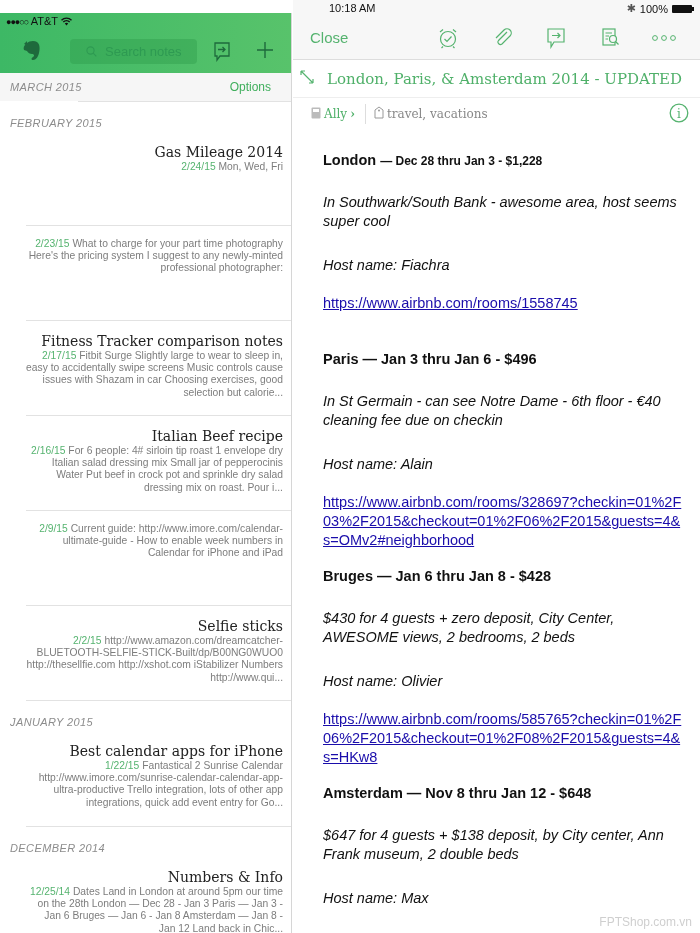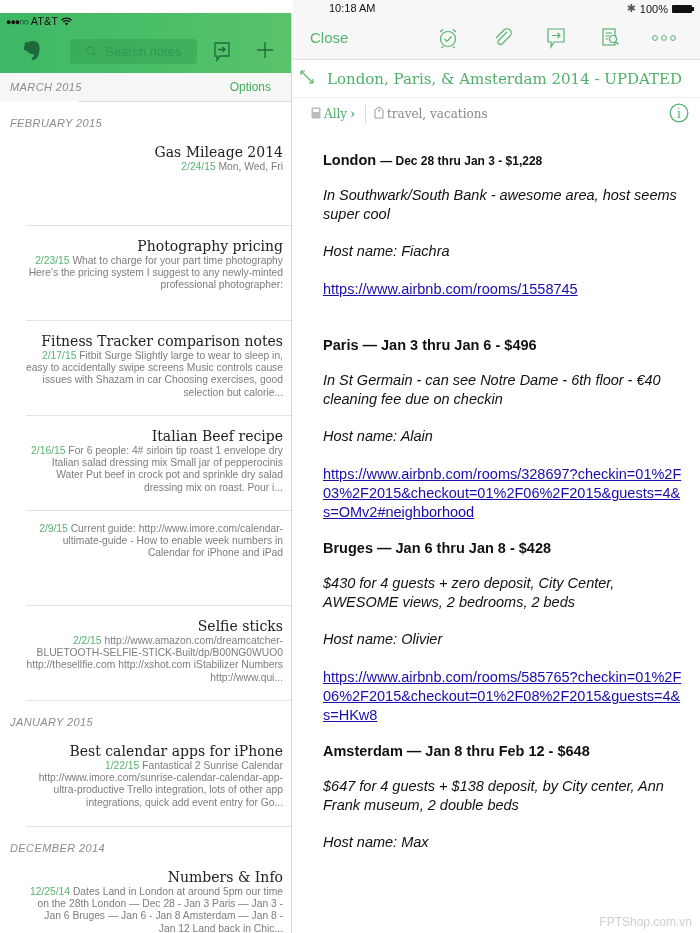--- a/index.html
+++ b/index.html
@@ -36,21 +36,21 @@
   .tb-icon { position: absolute; top: 27px; width: 22px; height: 22px; }
   .note-title-row { height: 38px; display: flex; align-items: center; padding-left: 6px; border-bottom: 1px solid #eee; margin: 0; }
   .note-main-title { font-family: "DejaVu Serif", serif; font-size: 15px; color: #4fb069; margin-left: 12px; white-space: nowrap; }
   .meta-row { height: 32px; display: flex; align-items: center; padding-left: 18px; position: relative; margin-left: 0; }
   .meta-nb { display: flex; align-items: center; gap: 3px; font-family: "DejaVu Serif", serif; font-size: 12px; color: #4fb069; padding-right: 10px; border-right: 1px solid #ddd; height: 20px; }
   .meta-tags { display: flex; align-items: center; gap: 3px; font-family: "DejaVu Serif", serif; font-size: 12px; color: #888; padding-left: 8px; }
   .info-icon { position: absolute; right: 11px; top: 5px; width: 20px; height: 20px; }
   .body { padding: 0 18px 0 30px; font-family: "Liberation Sans", sans-serif; color: #111; }
   .h { font-weight: bold; font-size: 14.5px; margin-top: 18px; }
   .h .sub { font-size: 12px; }
-  .p { font-style: italic; font-size: 14.5px; line-height: 19px; margin-top: 18px; }
+  .p { font-style: italic; font-size: 14.5px; line-height: 19px; margin-top: 25px; }
   .lnk { font-size: 14.5px; line-height: 19px; color: #1a0dab; text-decoration: underline; margin-top: 19px; word-break: break-all; display: block; }
   .watermark { position: absolute; right: 8px; bottom: 4px; font-size: 12px; color: #cfcfcf; font-family: "Liberation Sans", sans-serif; }
 </style>
 </head>
 <body>
 
 <div class="left">
   <div class="left-header">
     <div class="status-left">
       <span class="dots">●●●○○</span>
@@ -96,21 +96,20 @@
 
   <div class="month">
       <span class="sec-label">FEBRUARY 2015</span>
     </div>
 
   <div class="note first" style="height:93px">
     <div class="note-title">Gas Mileage 2014</div>
     <div class="note-snippet"><span class="note-date">2/24/15</span> <span>Mon, Wed, Fri</span></div>
   </div>
   <div class="note">
-    <div class="note-title">Photography pricing</div>
     <div class="note-snippet"><span class="note-date">2/23/15</span> <span>What to charge for your part time photography Here's the pricing system I suggest to any newly-minted professional photographer:</span></div>
   </div>
   <div class="note">
     <div class="note-title">Fitness Tracker comparison notes</div>
     <div class="note-snippet"><span class="note-date">2/17/15</span> <span>Fitbit Surge Slightly large to wear to sleep in, easy to accidentally swipe screens Music controls cause issues with Shazam in car Choosing exercises, good selection but calorie...</span></div>
   </div>
   <div class="note">
     <div class="note-title">Italian Beef recipe</div>
     <div class="note-snippet"><span class="note-date">2/16/15</span> <span>For 6 people: 4# sirloin tip roast 1 envelope dry Italian salad dressing mix Small jar of pepperocinis Water Put beef in crock pot and sprinkle dry salad dressing mix on roast. Pour i...</span></div>
   </div>
@@ -232,19 +231,19 @@
     <div class="h" style="margin-top:38px">Paris — Jan 3 thru Jan 6 - $496</div>
     <div class="p">In St Germain - can see Notre Dame - 6th floor - €40 cleaning fee due on checkin</div>
     <div class="p">Host name: Alain</div>
     <a class="lnk">https://www.airbnb.com/rooms/328697?checkin=01%2F03%2F2015&amp;checkout=01%2F06%2F2015&amp;guests=4&amp;s=OMv2#neighborhood</a>
 
     <div class="h">Bruges — Jan 6 thru Jan 8 - $428</div>
     <div class="p">$430 for 4 guests + zero deposit, City Center, AWESOME views, 2 bedrooms, 2 beds</div>
     <div class="p">Host name: Olivier</div>
     <a class="lnk">https://www.airbnb.com/rooms/585765?checkin=01%2F06%2F2015&amp;checkout=01%2F08%2F2015&amp;guests=4&amp;s=HKw8</a>
 
-    <div class="h">Amsterdam — Jan 8 thru Feb 12 - $648</div>
+    <div class="h">Amsterdam — Nov 8 thru Jan 12 - $648</div>
     <div class="p">$647 for 4 guests + $138 deposit, by City center, Ann Frank museum, 2 double beds</div>
     <div class="p">Host name: Max</div>
   </div>
 
   <div class="watermark">FPTShop.com.vn</div>
 </div>
 
 </body></html>

